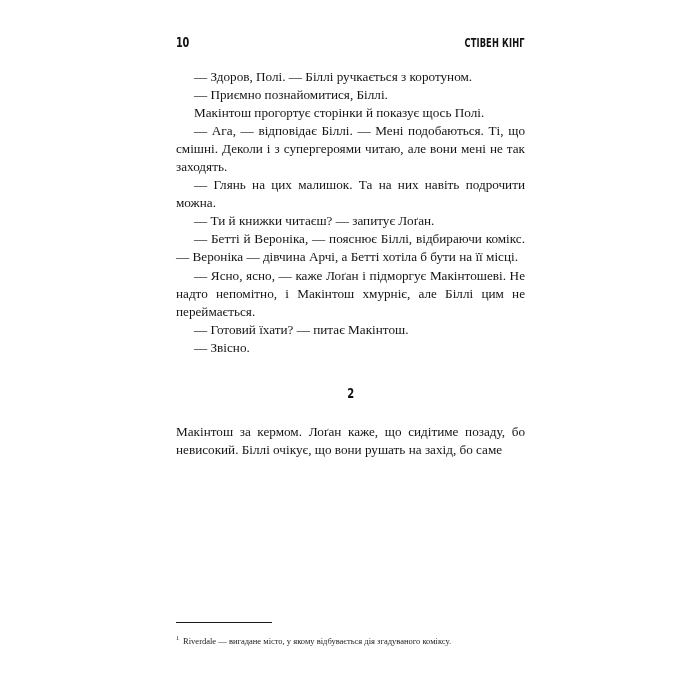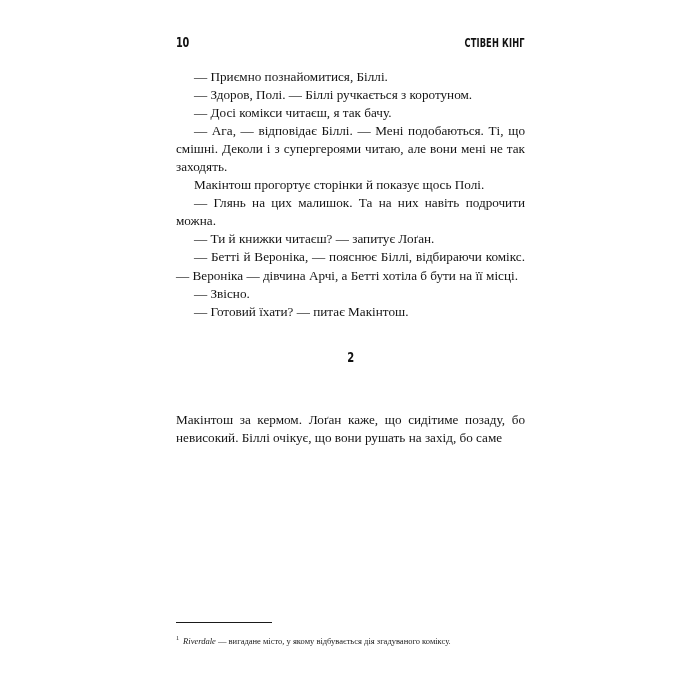--- a/index.html
+++ b/index.html
@@ -82,21 +82,21 @@
     font-size: 13.5px;
     color: #111;
     padding-top: 28px;
     padding-bottom: 22px;
   }
   .section-number span {
     display: inline-block;
     transform: scaleX(0.74);
   }
 
-  p.para.nofirst { text-indent: 0; margin-top: 24px; }
+  p.para.nofirst { text-indent: 0; }
 
   
   .footnote-area {
     position: absolute;
     left: 176px;
     top: 622px;
     width: 349px;
   }
   .footnote-rule {
     width: 96px;
@@ -110,51 +110,50 @@
     line-height: 12px;
     text-align: left;
     color: #1a1a1a;
   }
   .footnote .fn-marker {
     font-size: 6.2px;
     vertical-align: super;
     margin-right: 4px;
   }
   .footnote .fn-term {
-    font-style: italic;
   }
 
   sup.fn-ref {
     font-size: 7.2px;
     vertical-align: super;
     line-height: 0;
   }
 </style>
 </head>
 <body>
 
 <div class="page">
 
   <div class="running-head">
     <div class="folio">10</div>
     <div class="book-author">СТІВЕН КІНГ</div>
   </div>
 
   <div class="textblock">
 
+    <p class="para">— Здоров, Полі. — Біллі ручкається з коротуном.</p>
     <p class="para">— Приємно познайомитися, Біллі.</p>
-    <p class="para">— Здоров, Полі. — Біллі ручкається з коротуном.</p>
-    <p class="para">— Досі комікси читаєш, я так бачу.</p>
+    <p class="para">Макінтош прогортує сторінки й показує щось Полі.</p>
     <p class="para">— Ага, — відповідає Біллі. — Мені подобаються. Ті, що смішні. Деколи і з супергероями читаю, але вони мені не так заходять.</p>
-    <p class="para">Макінтош прогортує сторінки й показує щось Полі.</p>
     <p class="para">— Глянь на цих малишок. Та на них навіть подрочити можна.</p>
     <p class="para">— Ти й книжки читаєш? — запитує Лоґан.</p>
     <p class="para">— Бетті й Вероніка, — пояснює Біллі, відбираючи комікс. — Вероніка — дівчина Арчі, а Бетті хотіла б бути на її місці.</p>
+    <p class="para">— Ясно, ясно, — каже Лоґан і підморгує Макінтошеві. Не надто непомітно, і Макінтош хмурніє, але Біллі цим не переймається.</p>
+    <p class="para">— Готовий їхати? — питає Макінтош.</p>
     <p class="para">— Звісно.</p>
-    <p class="para">— Готовий їхати? — питає Макінтош.</p>
 
 
 
     <div class="section-number"><span>2</span></div>
 
     <p class="para nofirst">Макінтош за кермом. Лоґан каже, що сидітиме позаду, бо невисокий. Біллі очікує, що вони рушать на захід, бо саме</p>
 
   </div>
 
   <div class="footnote-area">

